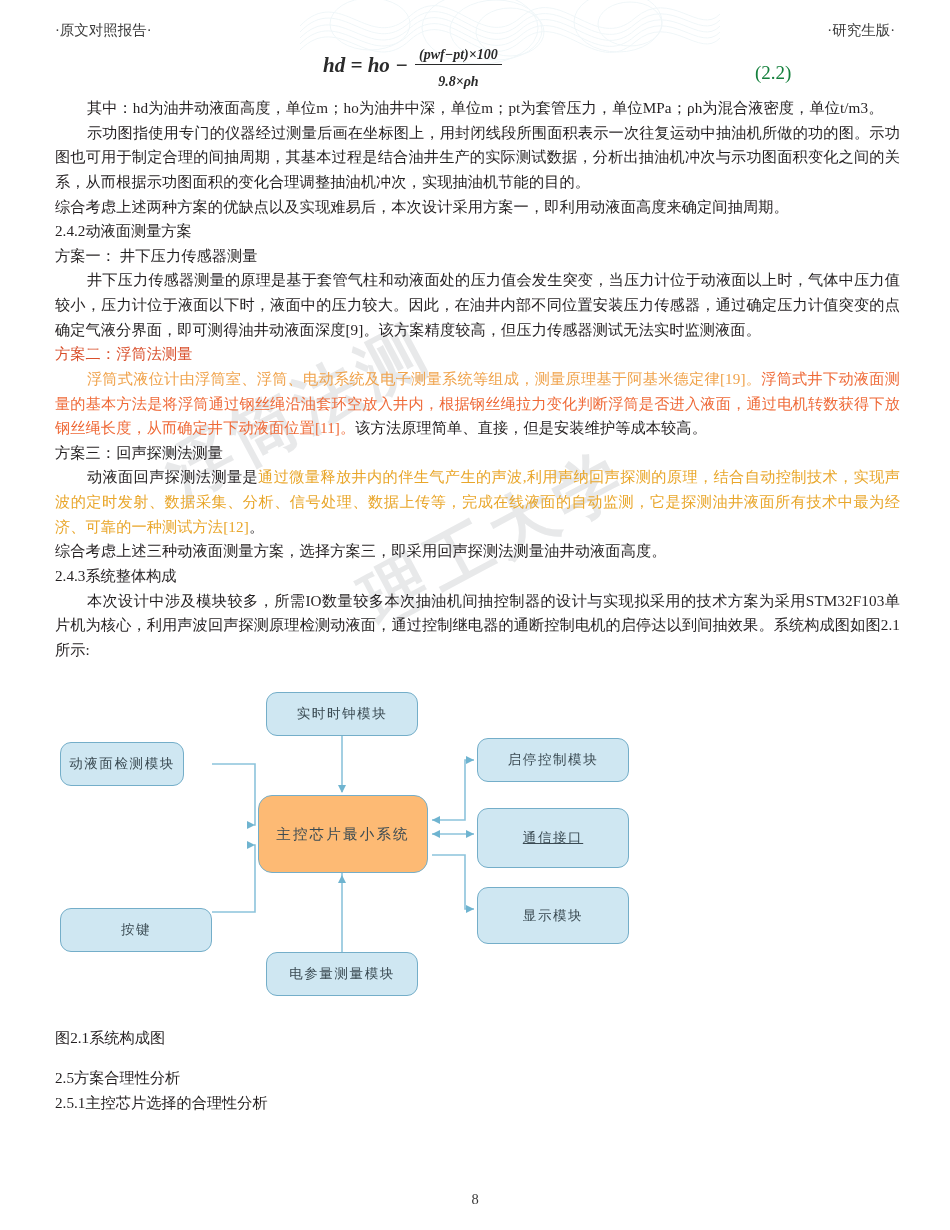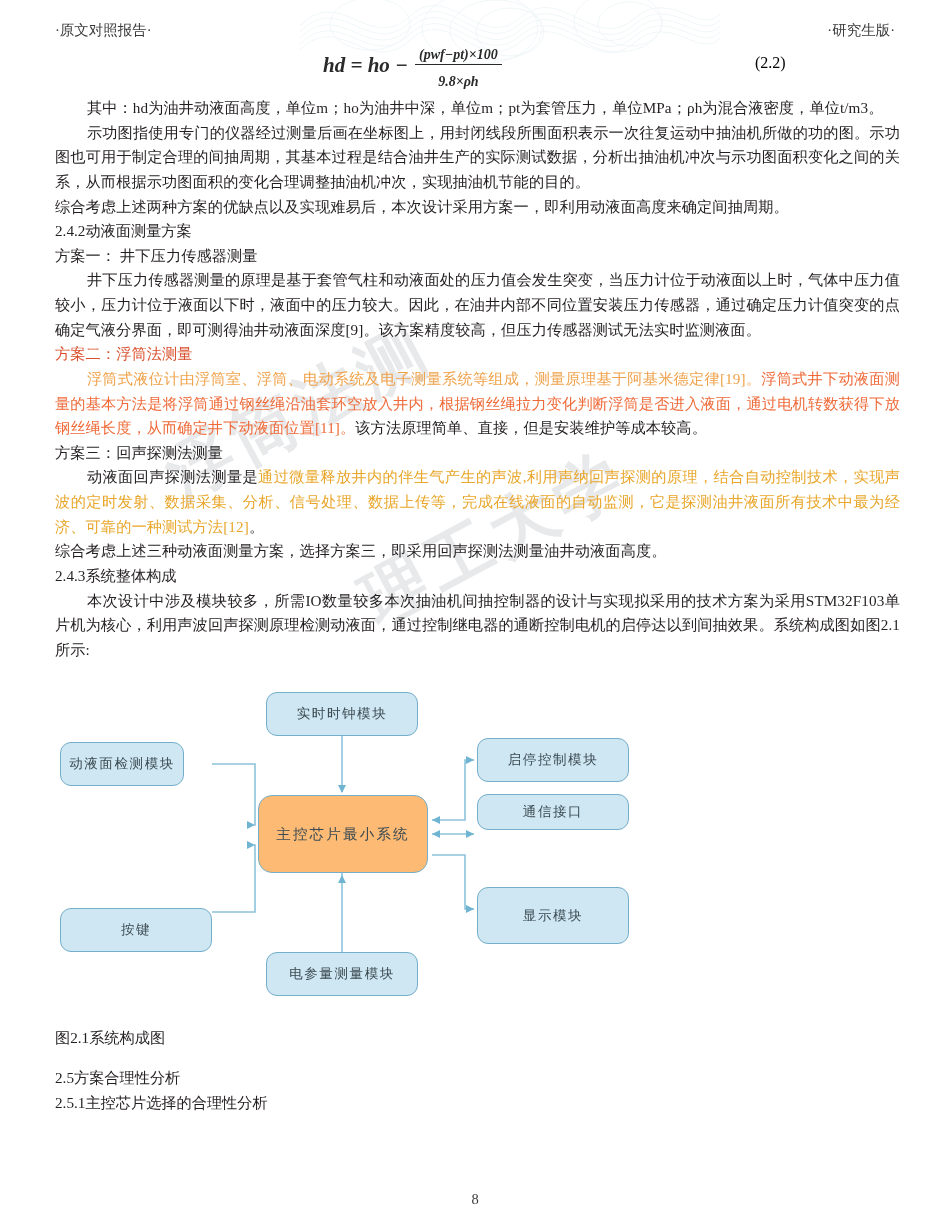--- a/index.html
+++ b/index.html
@@ -89,24 +89,24 @@
     font-size: 14px;
     font-style: italic;
     font-weight: 700;
     line-height: 1.25;
     margin-left: 2px;
   }
   .frac .num { padding: 0 4px; border-bottom: 1.6px solid #2a2a2a; display: block; }
   .frac .den { padding: 8px 4px; display: block; }
   .eqno {
     position: absolute;
-    left: 700px; top: 6px;
-    font-size: 16px;
-    font-family: "Liberation Serif", serif;
-    color: #000000;
+    left: 700px; top: 14px;
+    font-size: 19px;
+    font-family: "Liberation Serif", serif;
+    color: #15803d;
   }
 
   
   p.para, p.head {
     margin: 0;
     font-size: 15.2px;
     line-height: 1.62;
     text-align: justify;
     text-justify: inter-ideograph;
     letter-spacing: 0.1px;
@@ -149,21 +149,21 @@
     letter-spacing: 2.2px;
   }
 
   
   #n-rtc      { left: 211px; top: 12px;  width: 152px; height: 44px; }
   #n-level    { left: 5px;   top: 62px;  width: 124px; height: 44px; }
   #n-key      { left: 5px;   top: 210px; width: 152px; height: 44px; margin-top: 18px; }
   #n-center   { left: 203px; top: 115px; width: 170px; height: 78px; }
   #n-elec     { left: 211px; top: 272px; width: 152px; height: 44px; }
   #n-startstop{ left: 422px; top: 58px;  width: 152px; height: 44px; }
-  #n-comm     { left: 422px; top: 114px; width: 152px; height: 36px; }
+  #n-comm     { left: 422px; top: 128px; width: 152px; height: 60px; text-decoration: underline; }
   #n-display  { left: 422px; top: 207px; width: 152px; height: 57px; }
 
   
   .caption { margin-top: 6px; font-size: 15.2px; line-height: 1.62; }
 
   
   .page-number {
     position: absolute;
     left: 0; right: 0;
     bottom: 22px;

